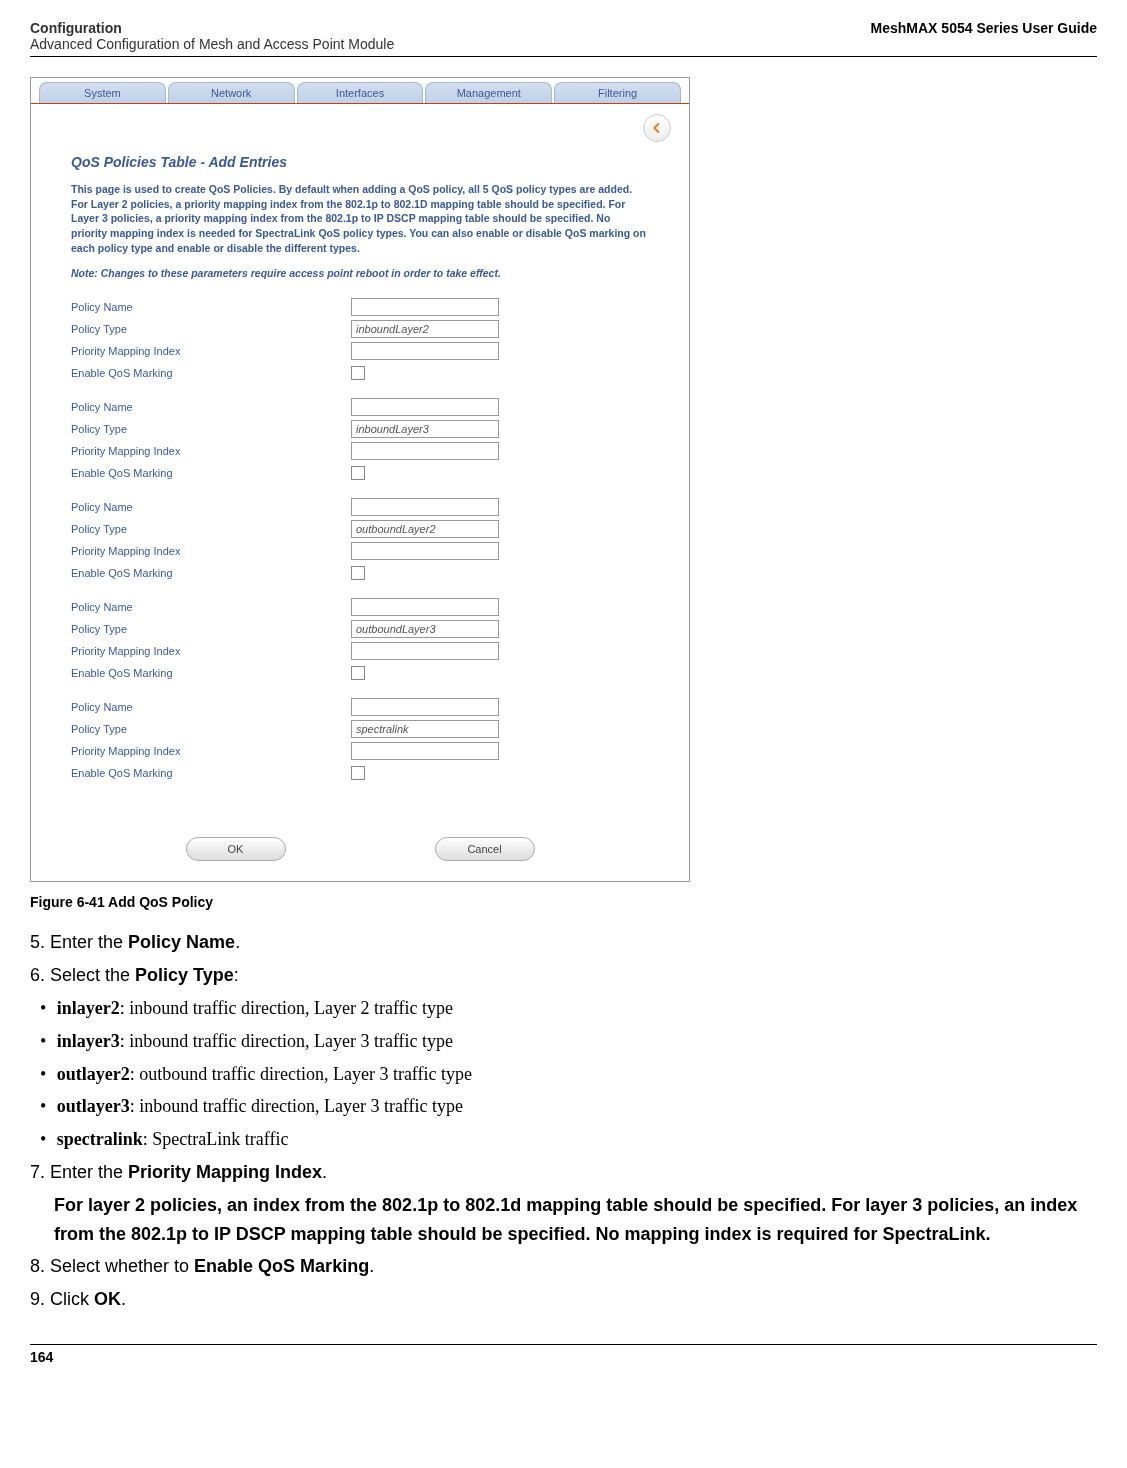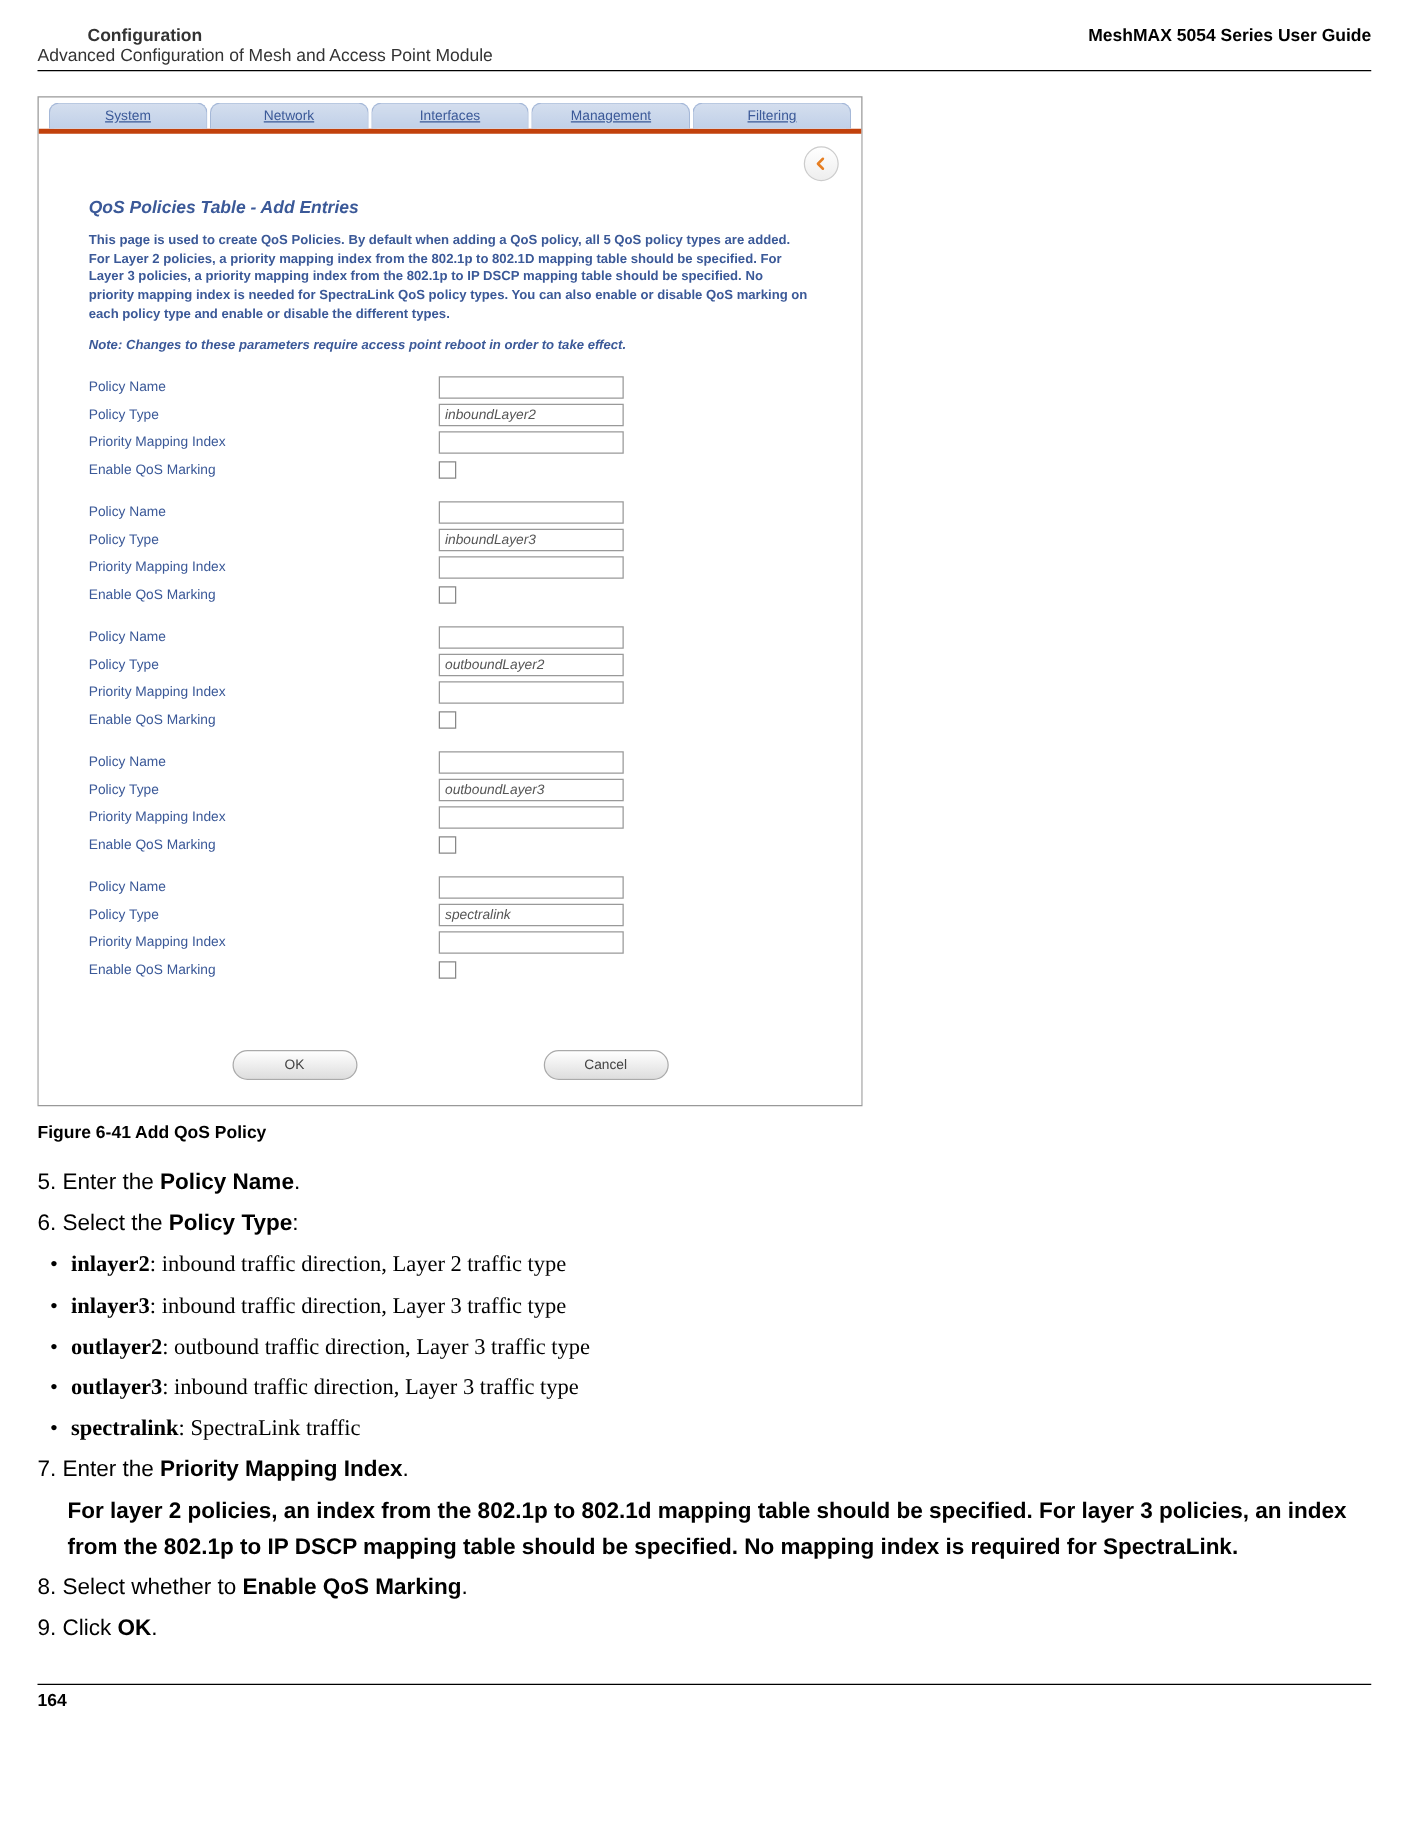--- a/index.html
+++ b/index.html
@@ -20,21 +20,20 @@
       border-bottom: 1px solid #000;
       padding-bottom: 4px;
       margin-bottom: 20px;
     }
     .header-left {
       font-size: 14px;
       color: #333;
     }
     .header-left .bold {
       font-weight: bold;
-      margin-left: 40px;
     }
     .header-right {
       font-size: 14px;
       font-weight: bold;
     }
     .screenshot-container {
       border: 1px solid #999;
       width: 660px;
       background: #fff;
       margin-bottom: 12px;
@@ -51,34 +50,33 @@
       font-size: 11px;
       border-top-left-radius: 8px;
       border-top-right-radius: 8px;
       border: 1px solid #a5b8d8;
       border-bottom: none;
       cursor: pointer;
     }
     .tab-top {
       background: linear-gradient(#d4deee, #c0d0e8);
       color: #3b5998;
-      text-decoration: underline;
     }
     .tab-sub {
       background: linear-gradient(#e4e9f2, #d0daea);
       color: #556b9a;
     }
     .tab-active {
       background: #fff;
       color: #b8860b;
       font-style: italic;
     }
     .tab-container {
       background: #fff;
-      border-top: 4px solid #c2410c;
+      border-top: 1px solid #c2410c;
       padding: 0;
     }
     .back-btn {
       float: right;
       margin: 10px 18px 0 0;
       width: 28px;
       height: 28px;
       border-radius: 50%;
       border: 1px solid #ccc;
       background: linear-gradient(#fff, #eee);

